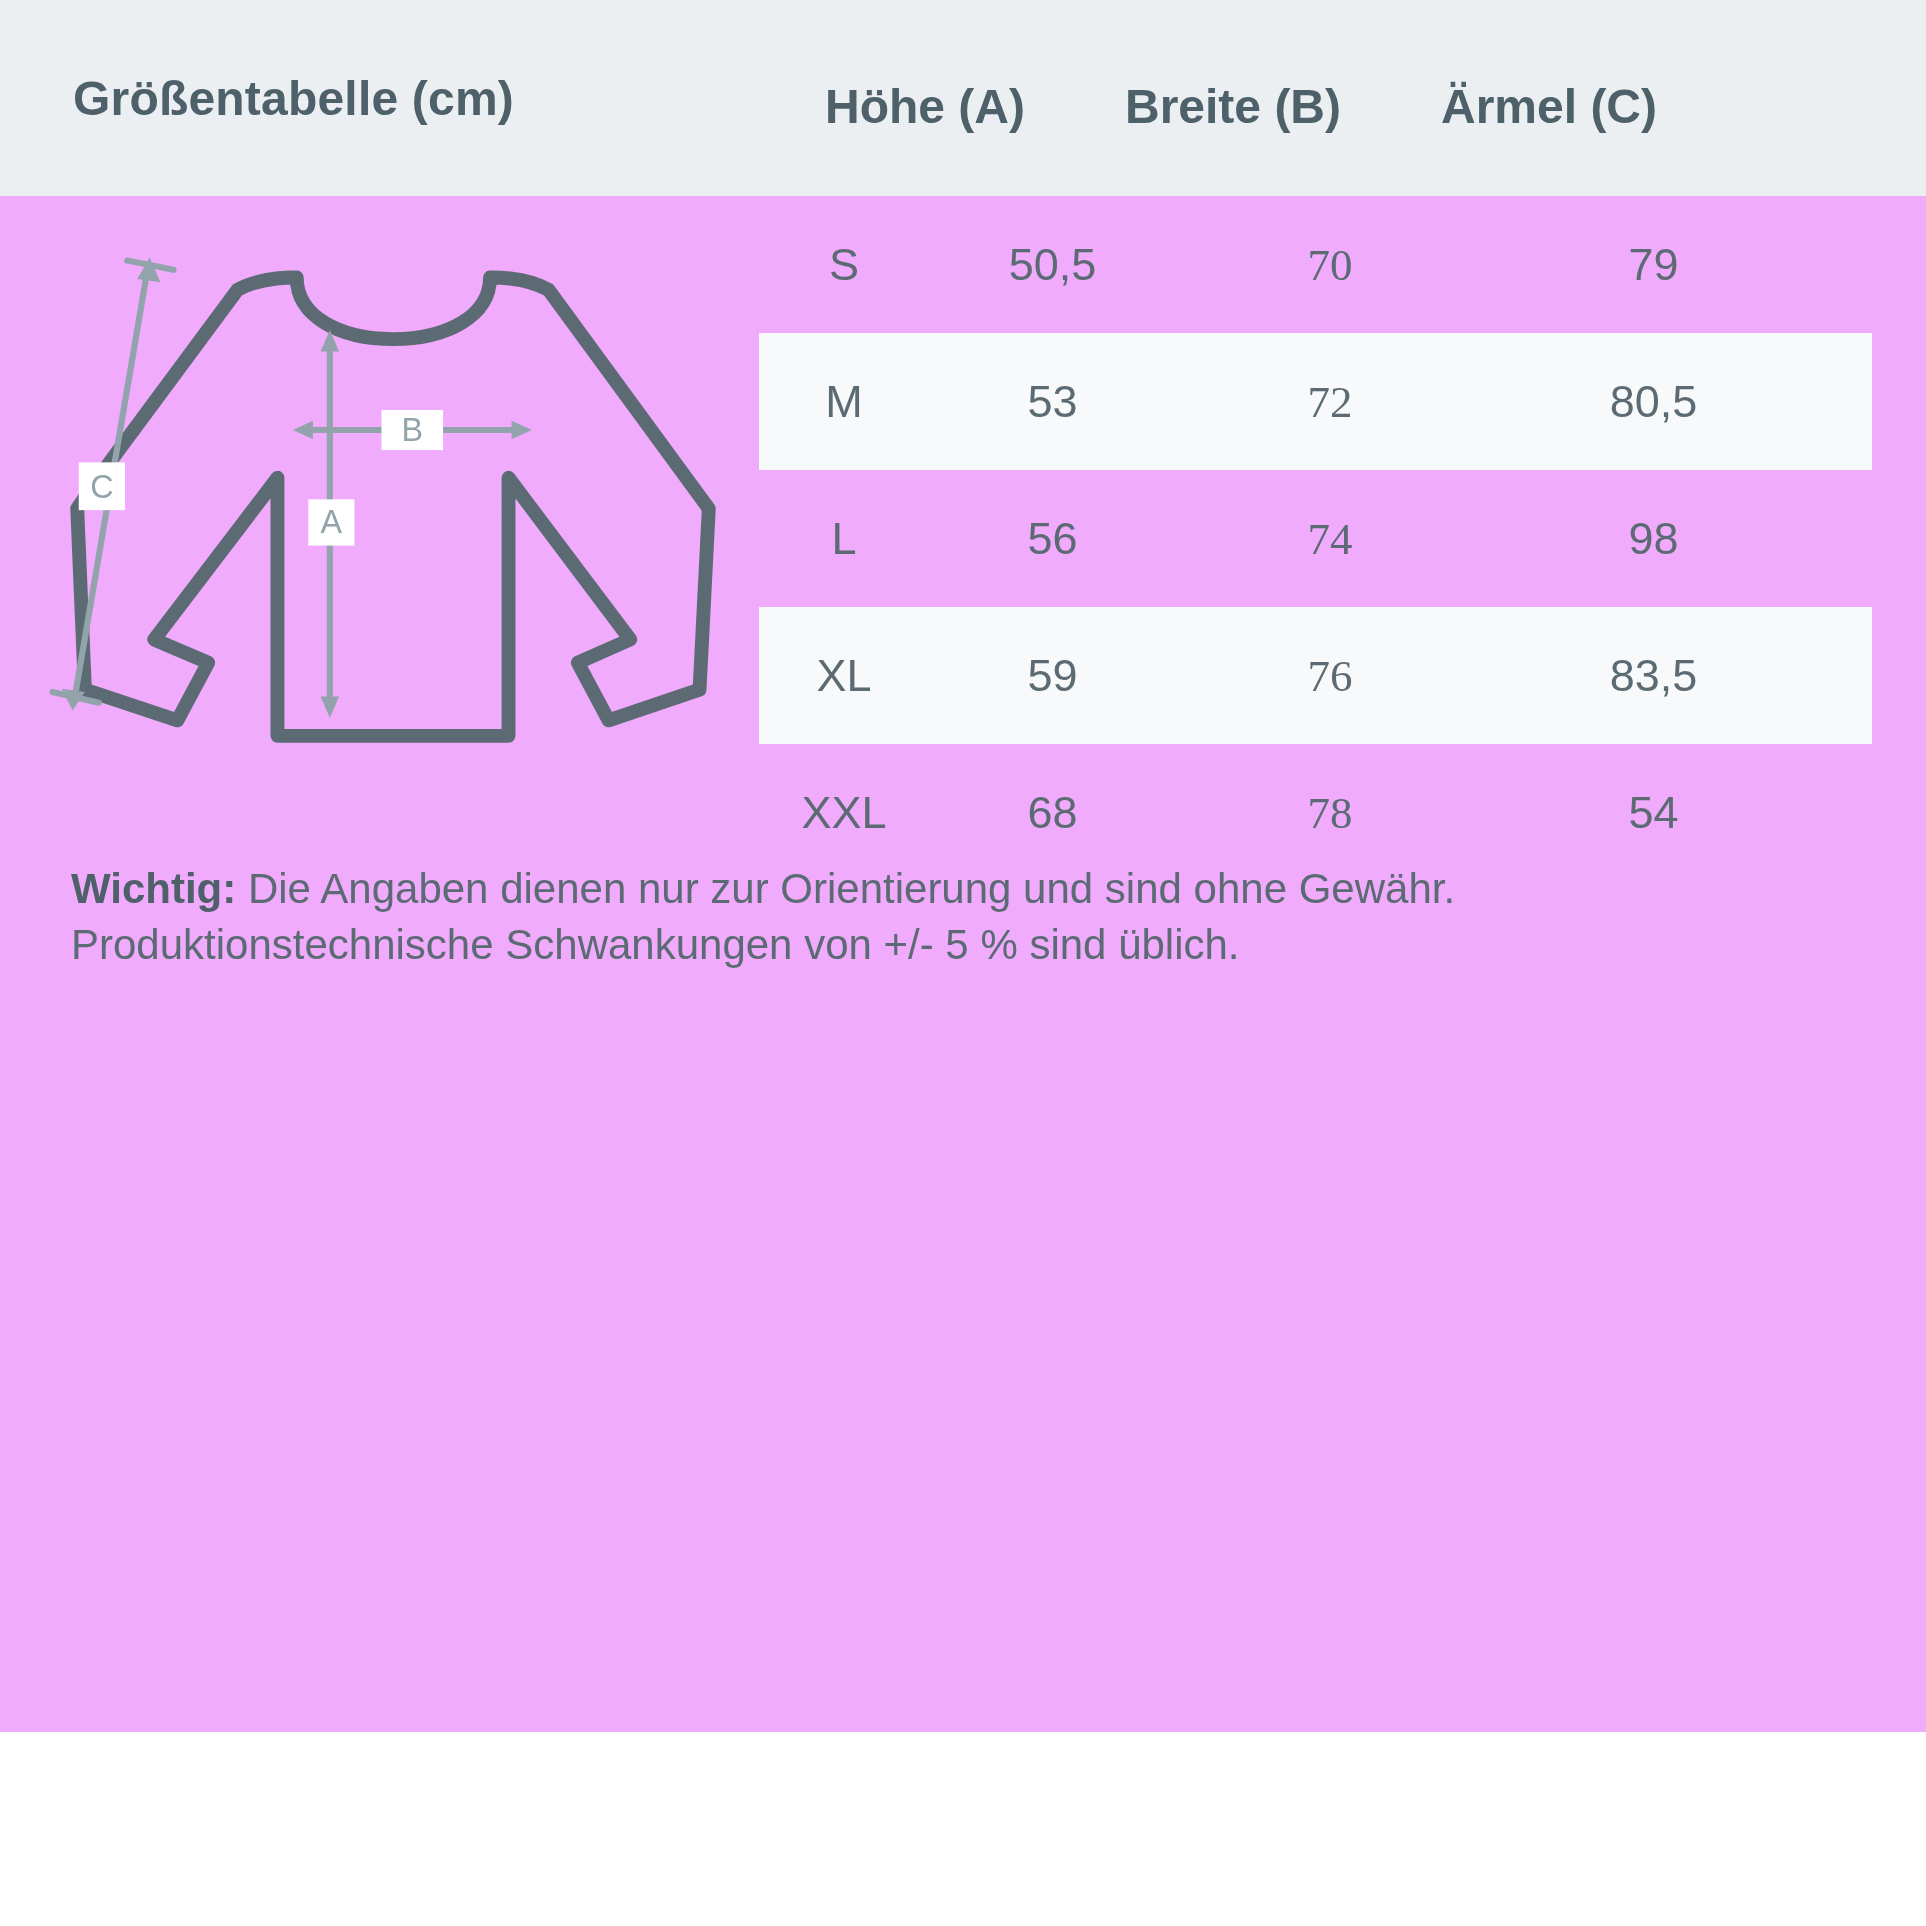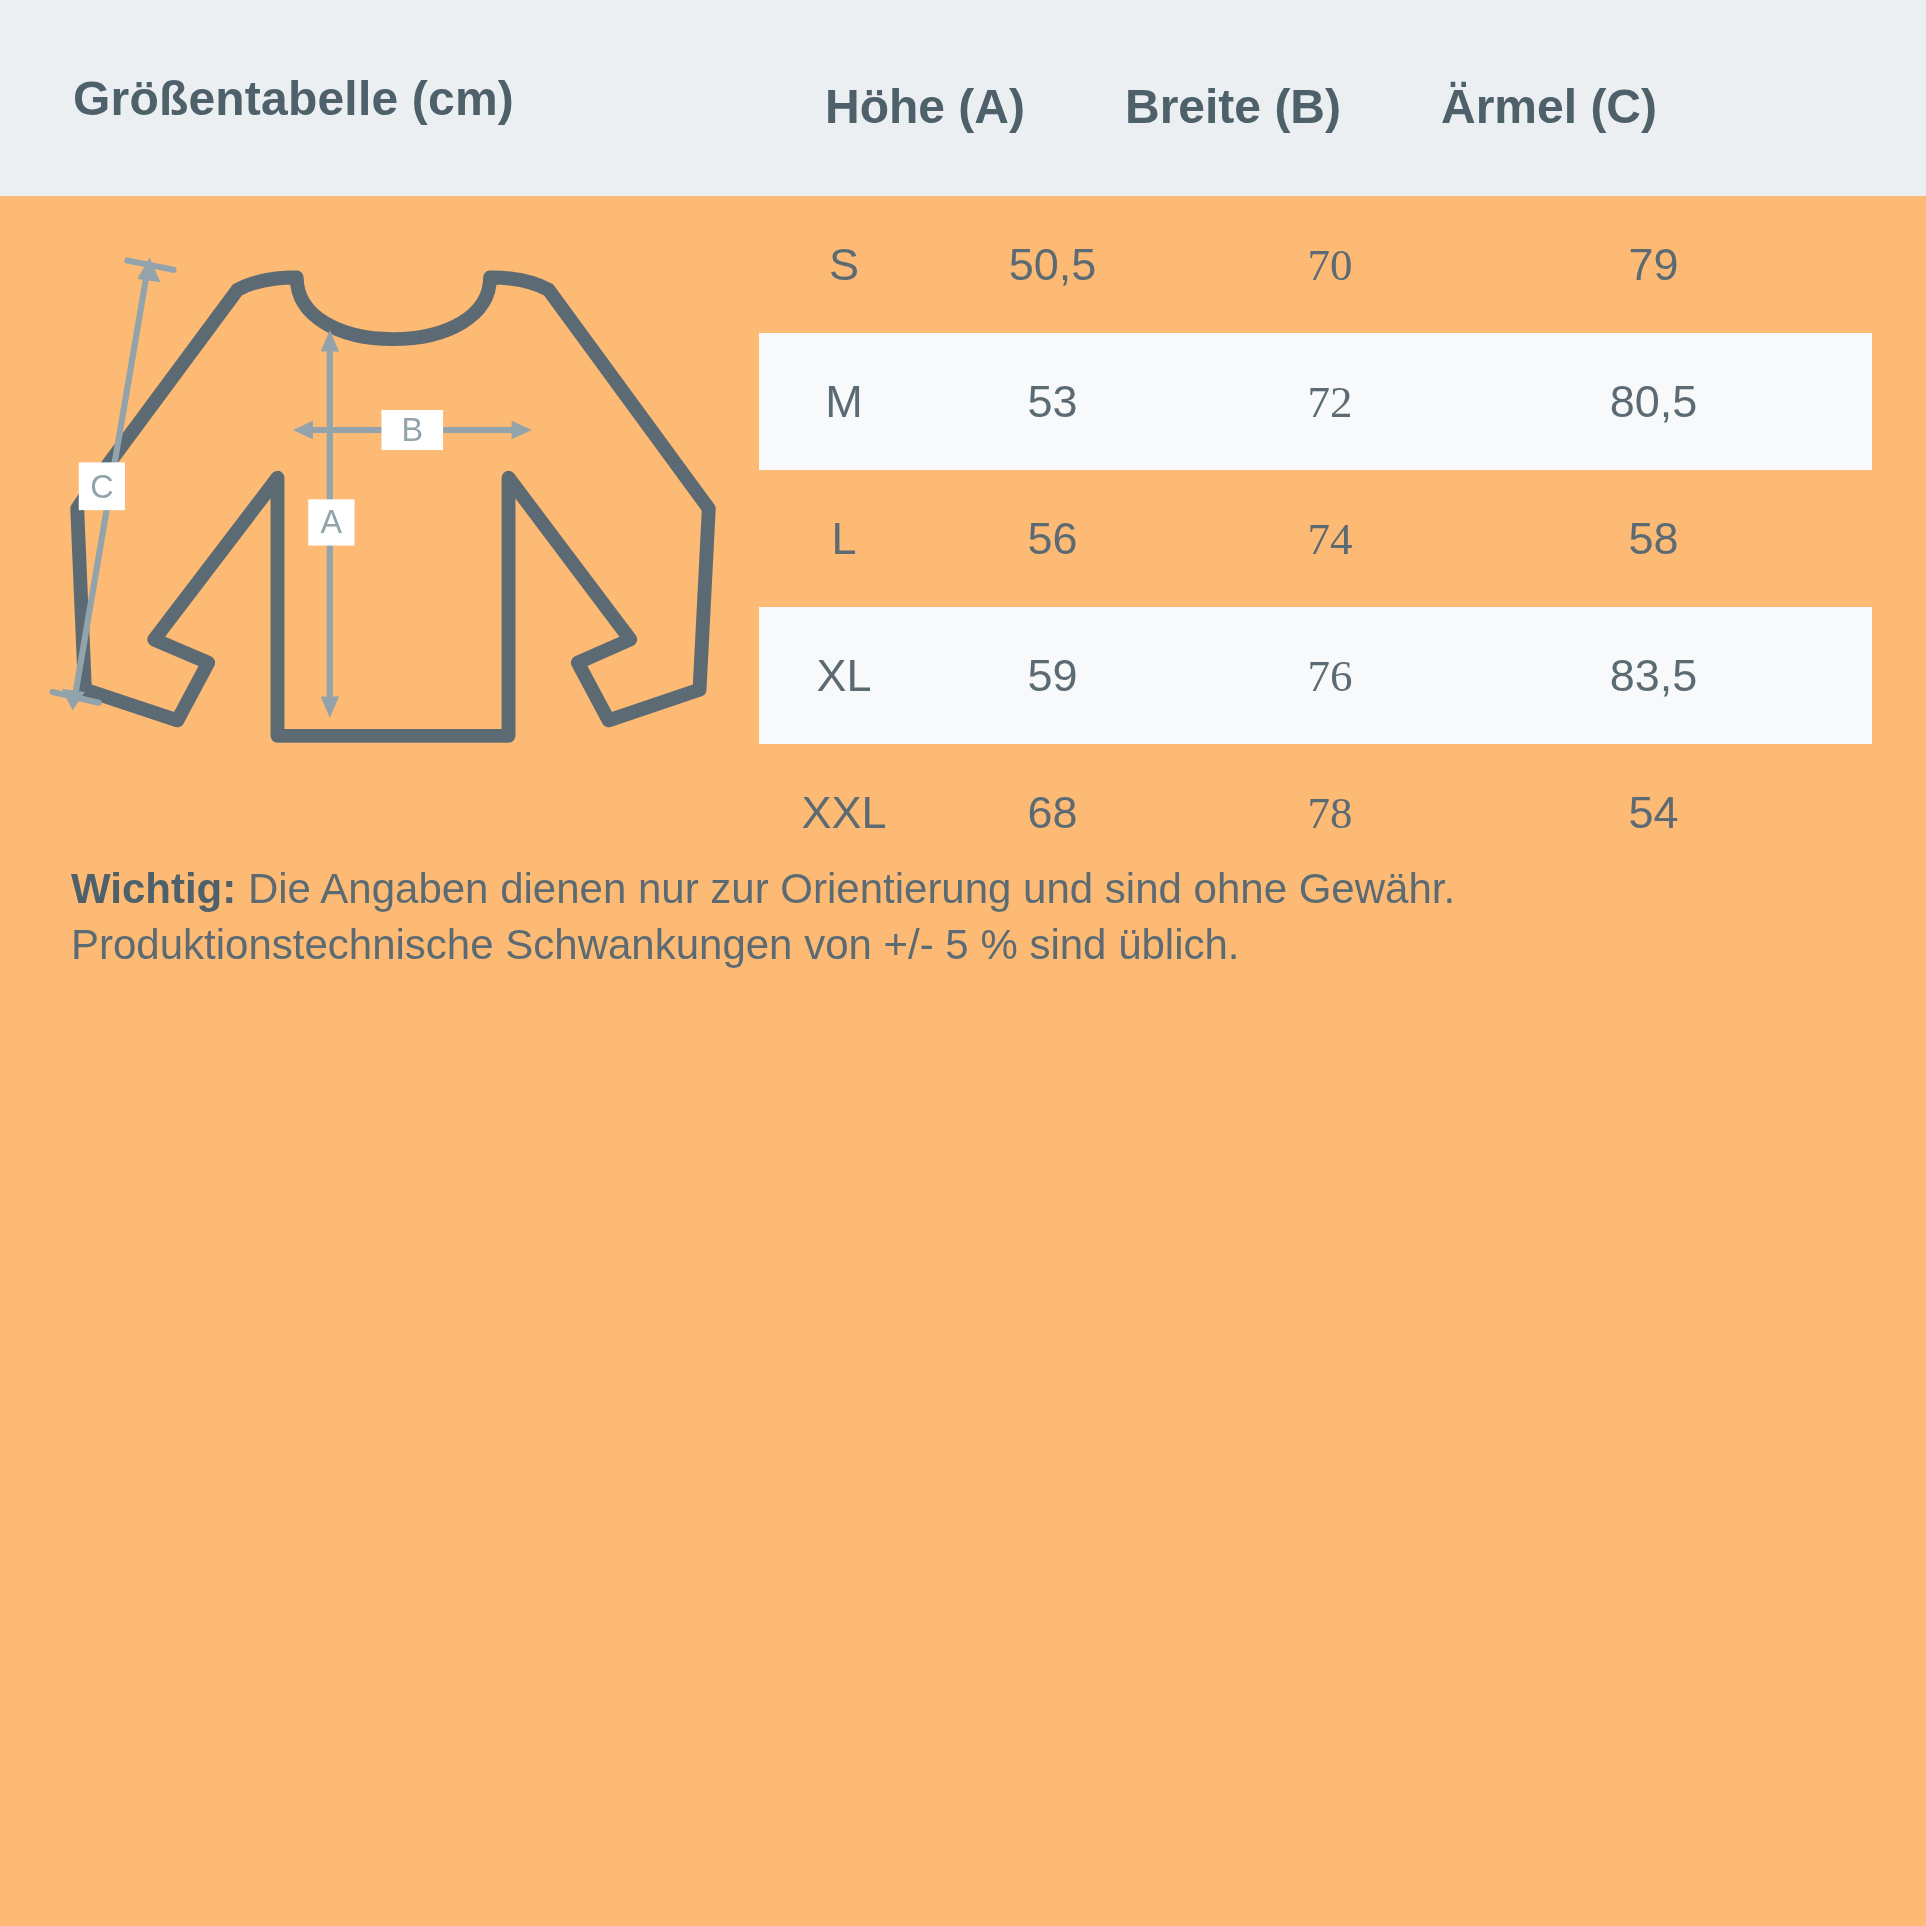--- a/index.html
+++ b/index.html
@@ -10,23 +10,23 @@
   body {
     width: 1926px;
     height: 1926px;
     font-family: "Liberation Sans", sans-serif;
     color: #5c6b73;
     -webkit-font-smoothing: antialiased;
   }
 
   .sheet {
     width: 1926px;
-    height: 1926px;
+    height: 1732px;
     position: relative;
-    background: #fdba74;
+    background: #f0abfc;
   }
 
   
   .header-band {
     position: absolute;
     left: 0;
     top: 0;
     width: 1926px;
     height: 196px;
     background: #eceff1;
@@ -194,21 +194,21 @@
       <div class="cell c-size">M</div>
       <div class="cell c-val1">53</div>
       <div class="cell c-val2">72</div>
       <div class="cell c-val3">80,5</div>
     </div>
 
     <div class="row">
       <div class="cell c-size">L</div>
       <div class="cell c-val1">56</div>
       <div class="cell c-val2">74</div>
-      <div class="cell c-val3">58</div>
+      <div class="cell c-val3">98</div>
     </div>
 
     <div class="row alt">
       <div class="cell c-size">XL</div>
       <div class="cell c-val1">59</div>
       <div class="cell c-val2">76</div>
       <div class="cell c-val3">83,5</div>
     </div>
 
     <div class="row">

